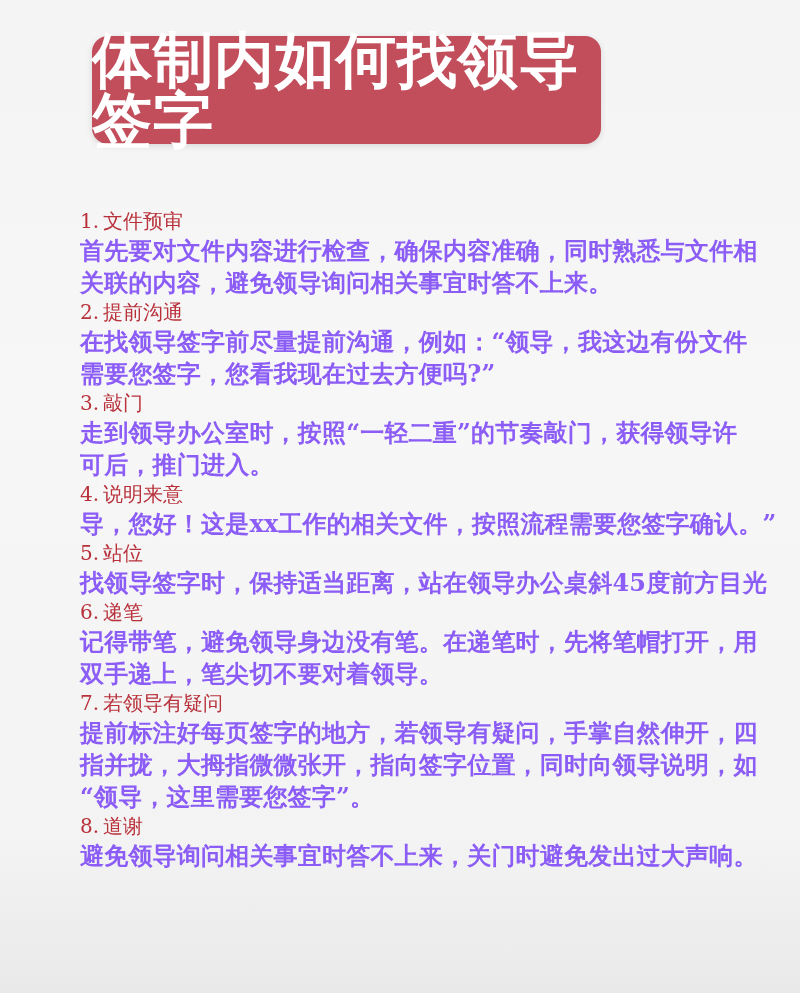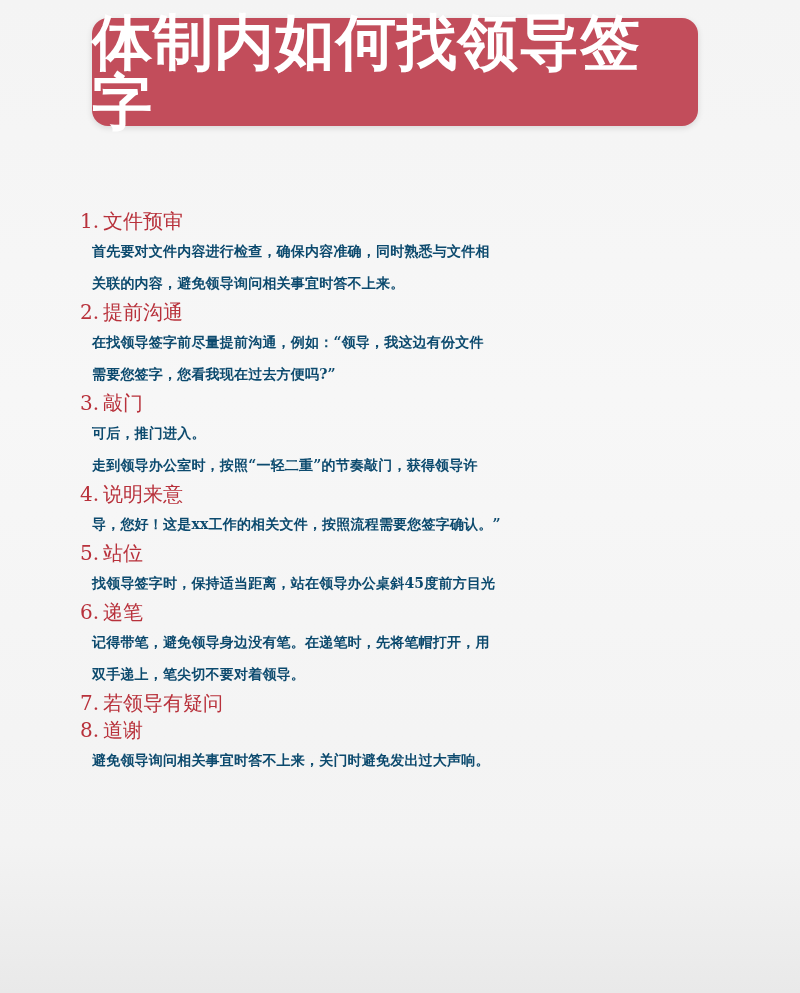--- a/index.html
+++ b/index.html
@@ -6,22 +6,22 @@
     html, body { width: 800px; height: 993px; }
     body {
       background: linear-gradient(180deg, #f4f4f4 0%, #f7f7f7 40%, #f3f3f3 85%, #e9e9e9 100%);
       font-family: "DejaVu Serif", "Liberation Serif", serif;
       position: relative;
       overflow: hidden;
     }
     .banner {
       position: absolute;
       left: 92px;
-      top: 18px;
-      width: 606px;
+      top: 36px;
+      width: 509px;
       height: 108px;
       background: #c24d5b;
       border-radius: 16px;
       box-shadow: 0 2px 6px rgba(0,0,0,0.12);
       display: flex;
       align-items: center;
       justify-content: center;
     }
     .banner-title {
       color: #ffffff;
@@ -42,27 +42,26 @@
       color: #b8313b;
       font-size: 20px;
       font-weight: normal;
       line-height: 27px;
       height: 27px;
       display: flex;
       align-items: center;
     }
     .section-heading .num { margin-right: 4px; }
     .section-body {
-      color: #0c4a6e;
-      font-size: 14px;
+      color: #8b5cf6;
+      font-size: 24px;
       line-height: 32px;
       letter-spacing: 0.2px;
       font-weight: bold;
       text-align: justify;
-      margin-left: 12px;
     }
     .section-body p { margin: 0; white-space: nowrap; }
   </style>
 </head>
 <body>
 
 <div class="banner">
   <h1 class="banner-title">体制内如何找领导签字</h1>
 </div>
 
@@ -89,22 +88,22 @@
       <p>需要您签字，您看我现在过去方便吗?”</p>
     </div>
   </div>
 
   <div class="section">
     <div class="section-heading">
       <span class="num">3.</span>
       <span>敲门</span>
     </div>
     <div class="section-body">
+      <p>走到领导办公室时，按照“一轻二重”的节奏敲门，获得领导许</p>
       <p>可后，推门进入。</p>
-      <p>走到领导办公室时，按照“一轻二重”的节奏敲门，获得领导许</p>
     </div>
   </div>
 
   <div class="section">
     <div class="section-heading">
       <span class="num">4.</span>
       <span>说明来意</span>
     </div>
     <div class="section-body">
       <p>导，您好！这是xx工作的相关文件，按照流程需要您签字确认。”</p>
@@ -130,20 +129,25 @@
       <p>记得带笔，避免领导身边没有笔。在递笔时，先将笔帽打开，用</p>
       <p>双手递上，笔尖切不要对着领导。</p>
     </div>
   </div>
 
   <div class="section">
     <div class="section-heading">
       <span class="num">7.</span>
       <span>若领导有疑问</span>
     </div>
+    <div class="section-body">
+      <p>提前标注好每页签字的地方，若领导有疑问，手掌自然伸开，四</p>
+      <p>指并拢，大拇指微微张开，指向签字位置，同时向领导说明，如</p>
+      <p>“领导，这里需要您签字”。</p>
+    </div>
   </div>
 
   <div class="section">
     <div class="section-heading">
       <span class="num">8.</span>
       <span>道谢</span>
     </div>
     <div class="section-body">
       <p>避免领导询问相关事宜时答不上来，关门时避免发出过大声响。</p>
     </div>

